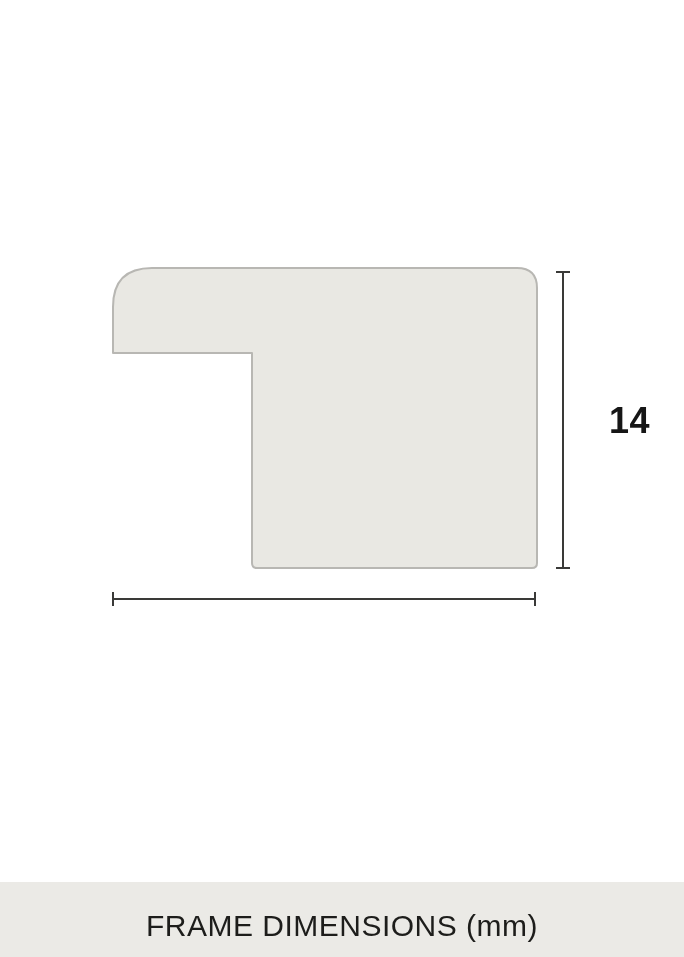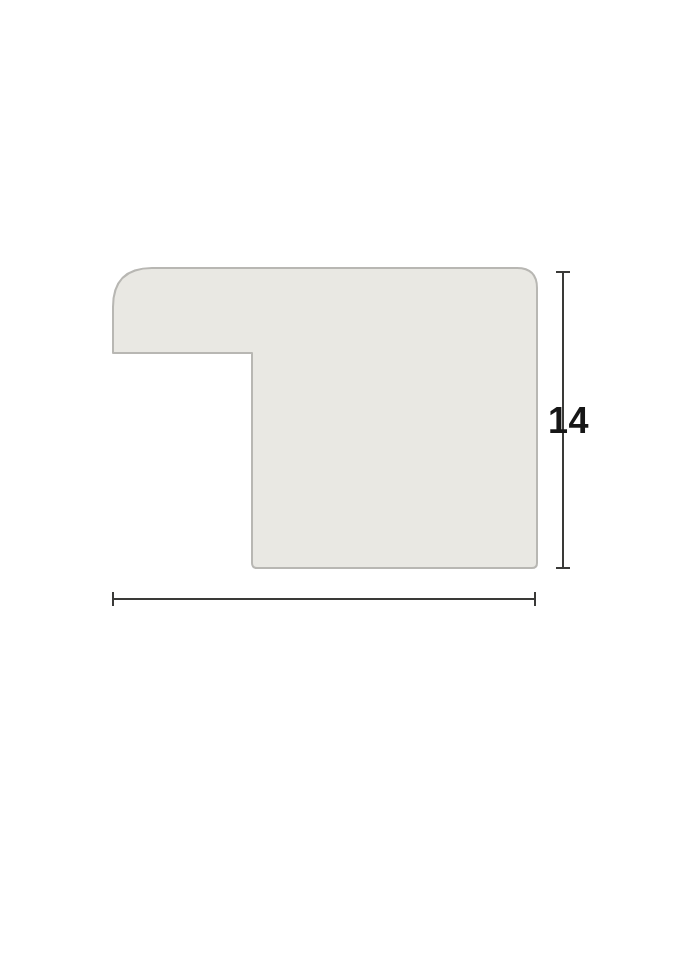--- a/index.html
+++ b/index.html
@@ -45,21 +45,21 @@
   .dim-label {
     position: absolute;
     color: var(--label-text);
     font-weight: 700;
     font-size: 36px;
     line-height: 1;
     letter-spacing: 0.5px;
     white-space: nowrap;
   }
   .dim-label.height {
-    left: 548px;
+    left: 609px;
     top: 403px;
   }
   .dim-label.width {
     left: 284px;
     top: 611px;
     width: 80px;
     text-align: center;
   }
   .footer-bar {
     position: absolute;
@@ -110,14 +110,17 @@
     <g>
       <line class="dim-line" x1="113" y1="599" x2="535" y2="599"></line>
       <line class="dim-line" x1="113" y1="592" x2="113" y2="606"></line>
       <line class="dim-line" x1="535" y1="592" x2="535" y2="606"></line>
     </g>
   </svg>
 
   <div class="dim-label height">14</div>
 
 
+  <div class="footer-bar">
+    <span class="footer-caption">FRAME DIMENSIONS (mm)</span>
+  </div>
 
 </div>
 
 </body></html>

